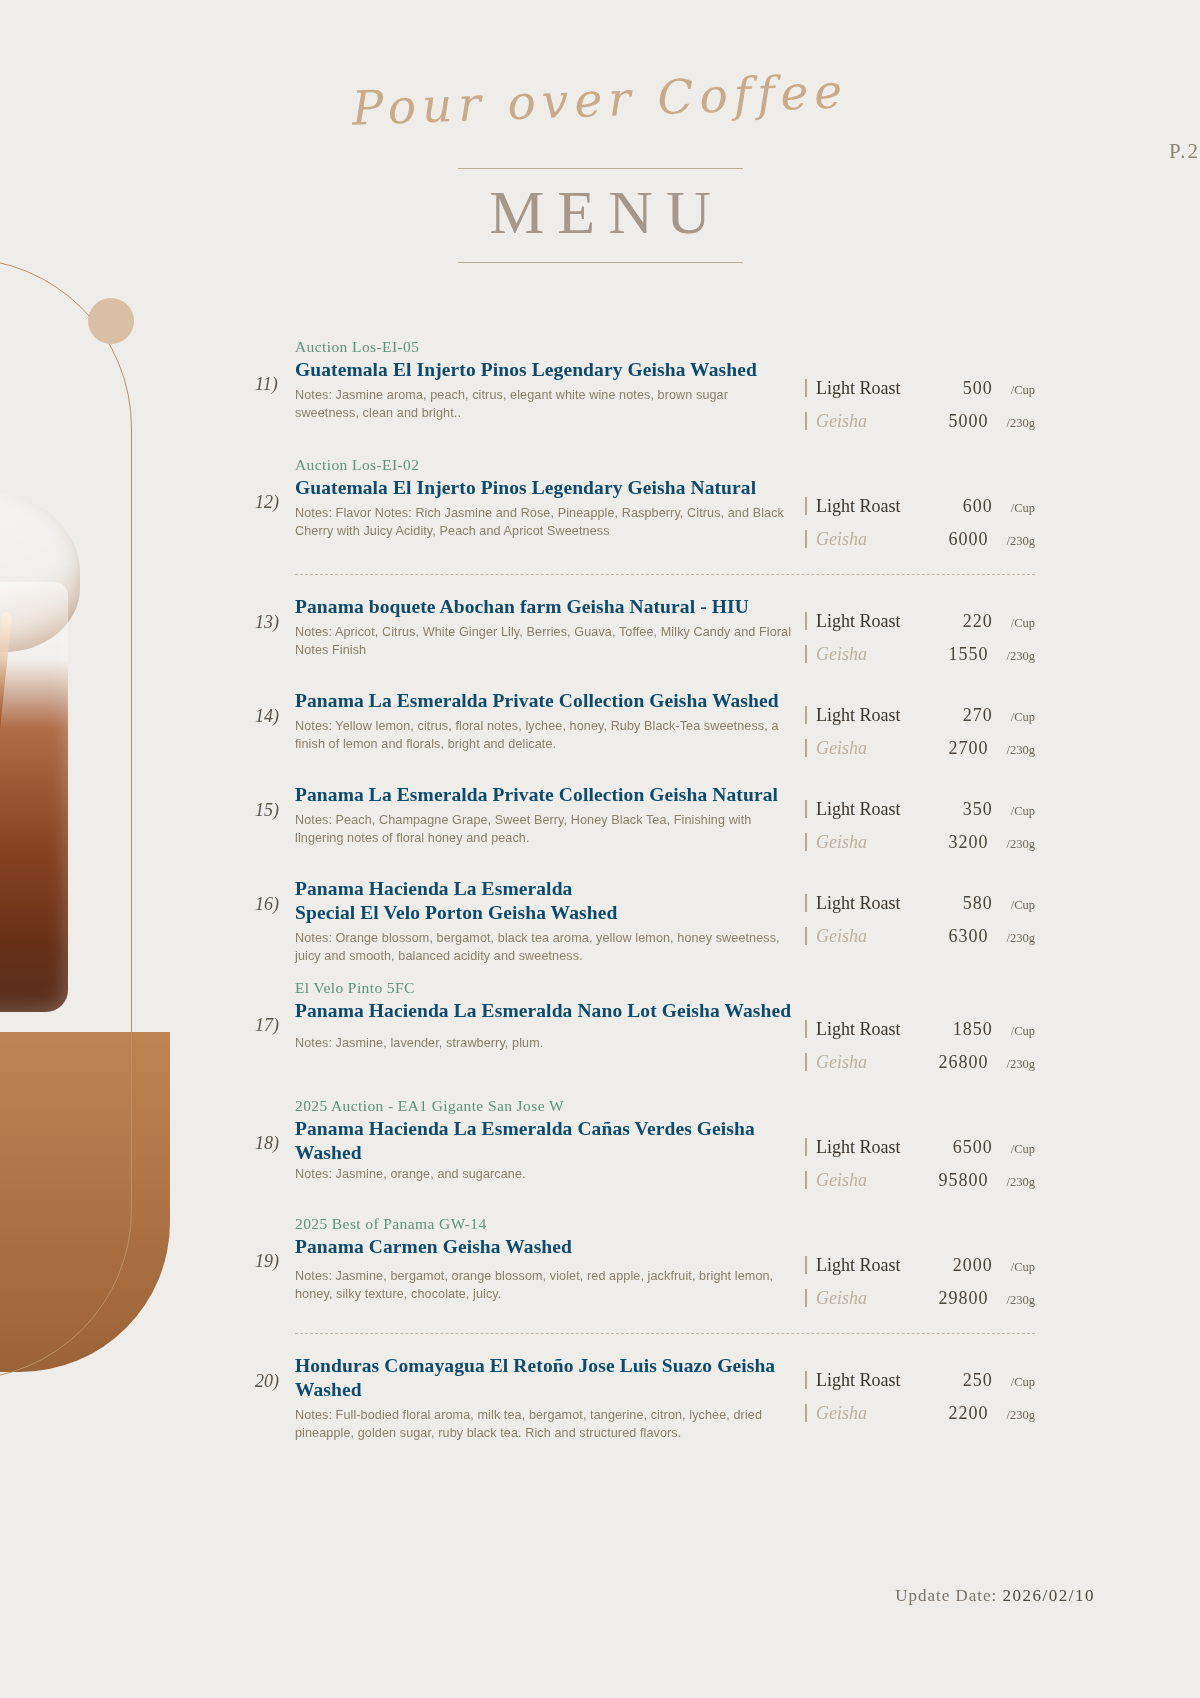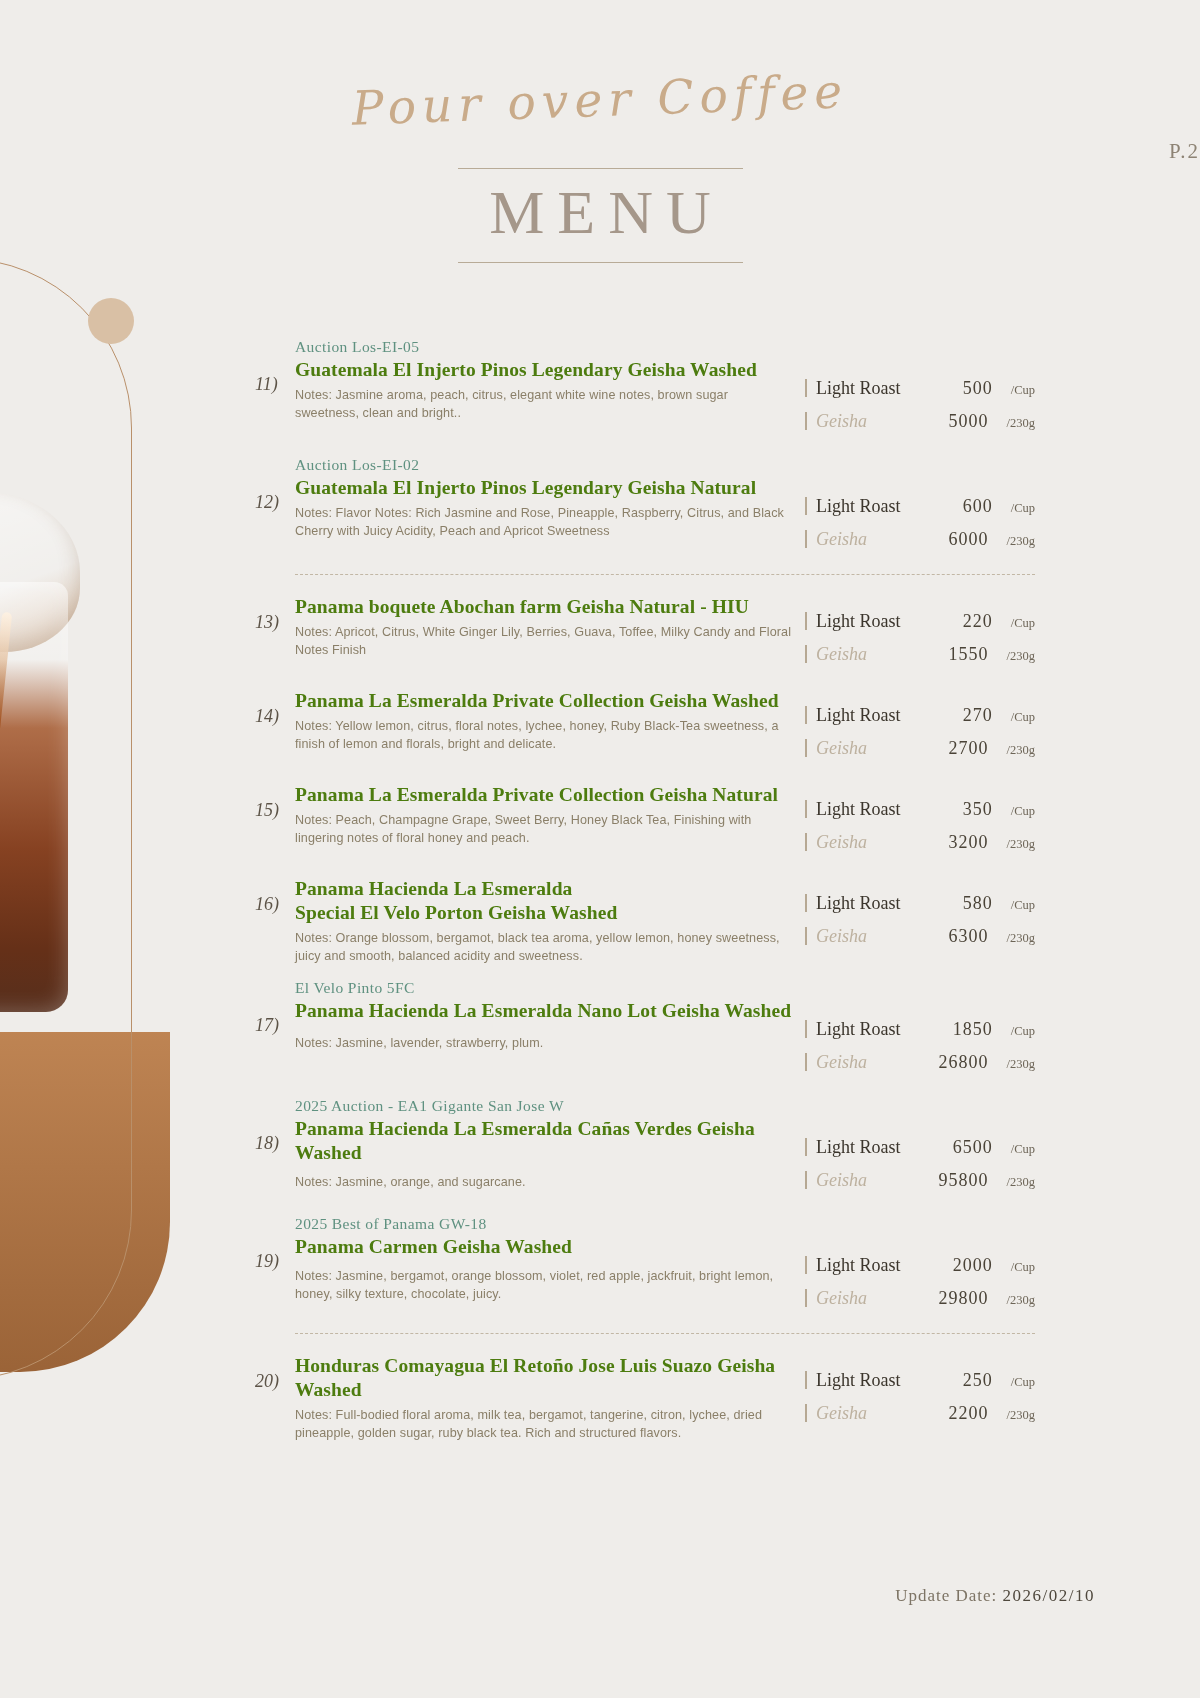--- a/index.html
+++ b/index.html
@@ -155,21 +155,21 @@
     font-family: "Liberation Serif", serif;
     font-size: 15.5px;
     color: #5f9180;
     letter-spacing: .4px;
     margin-bottom: 2px;
   }
   .name {
     font-family: "Liberation Serif", serif;
     font-weight: 700;
     font-size: 19.5px;
-    color: #4d7c0f;
+    color: #0c4a6e;
     line-height: 1.22;
     letter-spacing: .1px;
   }
   .notes {
     margin-top: 4px;
     font-family: "Liberation Sans", sans-serif;
     font-size: 12.6px;
     line-height: 1.45;
     color: #8a7f68;
     letter-spacing: .1px;
@@ -415,42 +415,42 @@
           <span class="unit">/230g</span>
         </div>
       </div>
     </div>
 
     <div class="item">
       <div class="num shift2">18)</div>
       <div class="body">
         <div class="auction">2025 Auction - EA1 Gigante San Jose W</div>
         <div class="name">Panama Hacienda La Esmeralda Cañas Verdes Geisha Washed</div>
-        <div class="notes" style="margin-top:8px;">Notes: Jasmine, orange, and sugarcane.</div>
+        <div class="notes" style="margin-top:0;">Notes: Jasmine, orange, and sugarcane.</div>
       </div>
       <div class="prices shift">
         <div class="price-row">
           <span class="bar"></span>
           <span class="roast">Light Roast</span>
           <span class="amount">6500</span>
           <span class="unit">/Cup</span>
         </div>
         <div class="price-row">
           <span class="bar"></span>
           <span class="roast sub">Geisha</span>
           <span class="amount">95800</span>
           <span class="unit">/230g</span>
         </div>
       </div>
     </div>
 
     <div class="item">
       <div class="num shift2">19)</div>
       <div class="body">
-        <div class="auction">2025 Best of Panama GW-18</div>
+        <div class="auction">2025 Best of Panama GW-14</div>
         <div class="name">Panama Carmen Geisha Washed</div>
         <div class="notes" style="margin-top:8px;">Notes: Jasmine, bergamot, orange blossom, violet, red apple, jackfruit, bright lemon, honey, silky texture, chocolate, juicy.</div>
       </div>
       <div class="prices shift">
         <div class="price-row">
           <span class="bar"></span>
           <span class="roast">Light Roast</span>
           <span class="amount">2000</span>
           <span class="unit">/Cup</span>
         </div>

